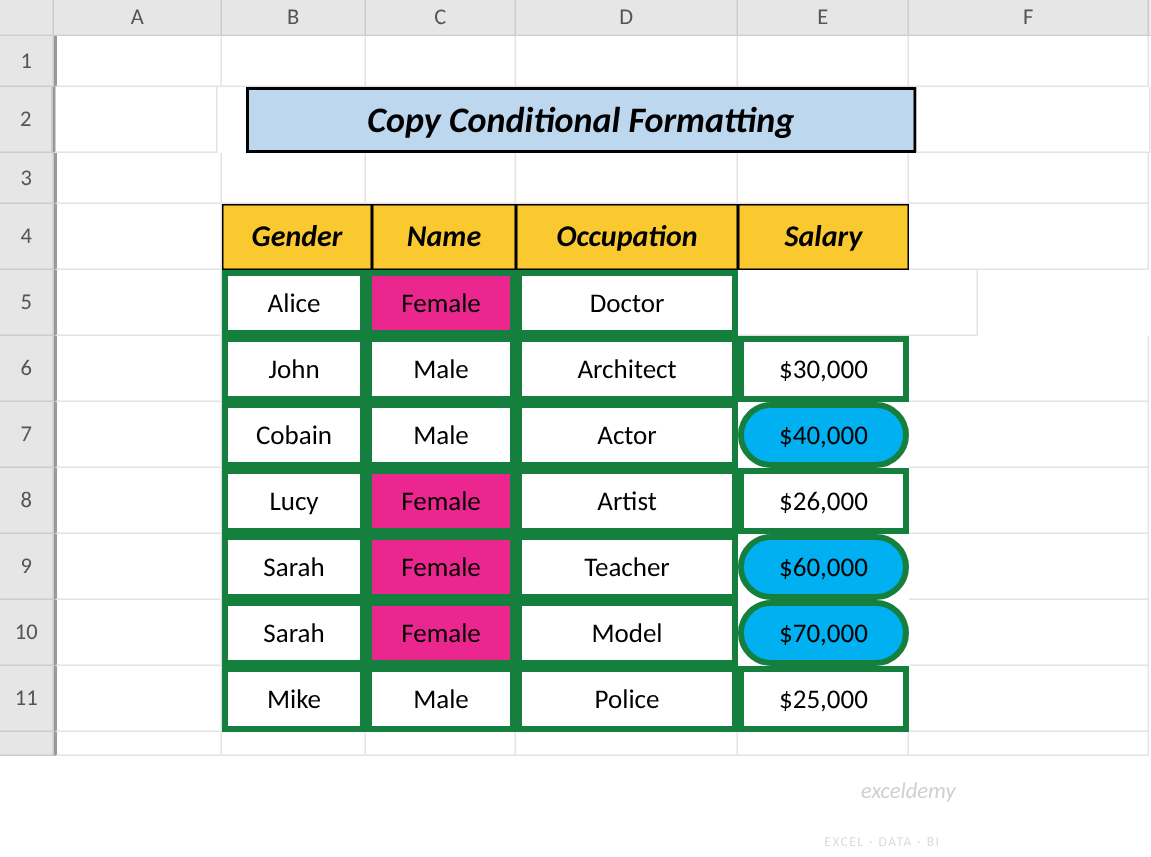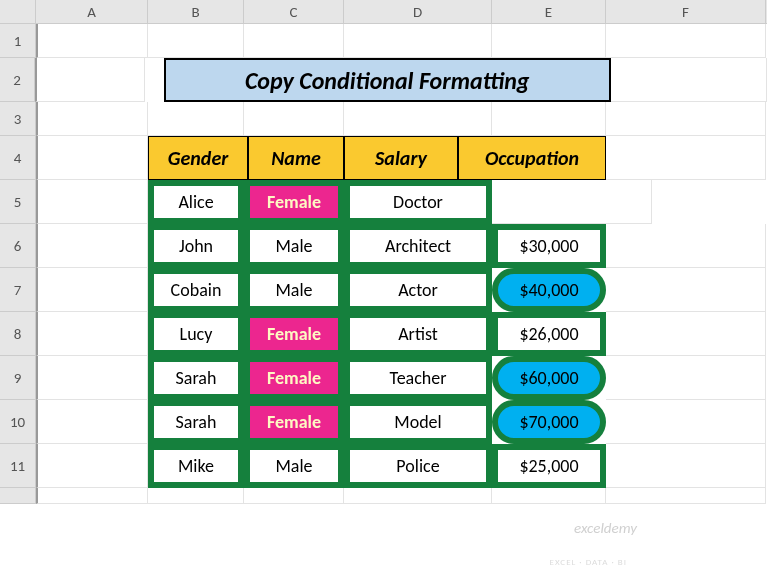--- a/index.html
+++ b/index.html
@@ -79,26 +79,26 @@
   }
   .tbl-header {
     background: #fac92f;
     border: 1px solid #000;
     font-weight: bold;
     font-style: italic;
     font-size: 20px;
     color: #000;
   }
   .tbl-cell {
-    border: 6px solid #15803d;
+    border: 4px solid #15803d;
     font-size: 18px;
     color: #000;
     background: #fff;
   }
-  .hl-pink { background: #ec268f; color: #fef9c3; font-weight: bold; }
+  .hl-pink { background: #ec268f; color: #000000; }
   .hl-blue { background: #00b0f0; color: #000; border-radius: 22px; }
 
   .first-body-col { border-left: 2px solid #999; border-right: 1px solid #e3e3e3; }
 
   .watermark {
     position: absolute;
     right: 130px;
     bottom: 34px;
     font-size: 15px;
     color: #d0d0d0;
@@ -155,22 +155,22 @@
     <div class="cell colD"></div>
     <div class="cell colE"></div>
     <div class="cell colF"></div>
   </div>
 
   <div class="row">
     <div class="row-h">4</div>
     <div class="cell colA first-body-col"></div>
     <div class="cell tbl-header colC">Gender</div>
     <div class="cell tbl-header colB">Name</div>
+    <div class="cell tbl-header colD">Occupation</div>
     <div class="cell tbl-header colE">Salary</div>
-    <div class="cell tbl-header colD">Occupation</div>
     <div class="cell colF"></div>
   </div>
 
   <div id="data-rows">
       <div class="row">
         <div class="row-h">5</div>
         <div class="cell colA first-body-col"></div>
         <div class="cell tbl-cell colB">Alice</div>
         <div class="cell tbl-cell colC hl-pink">Female</div>
         <div class="cell tbl-cell colD">Doctor</div>

